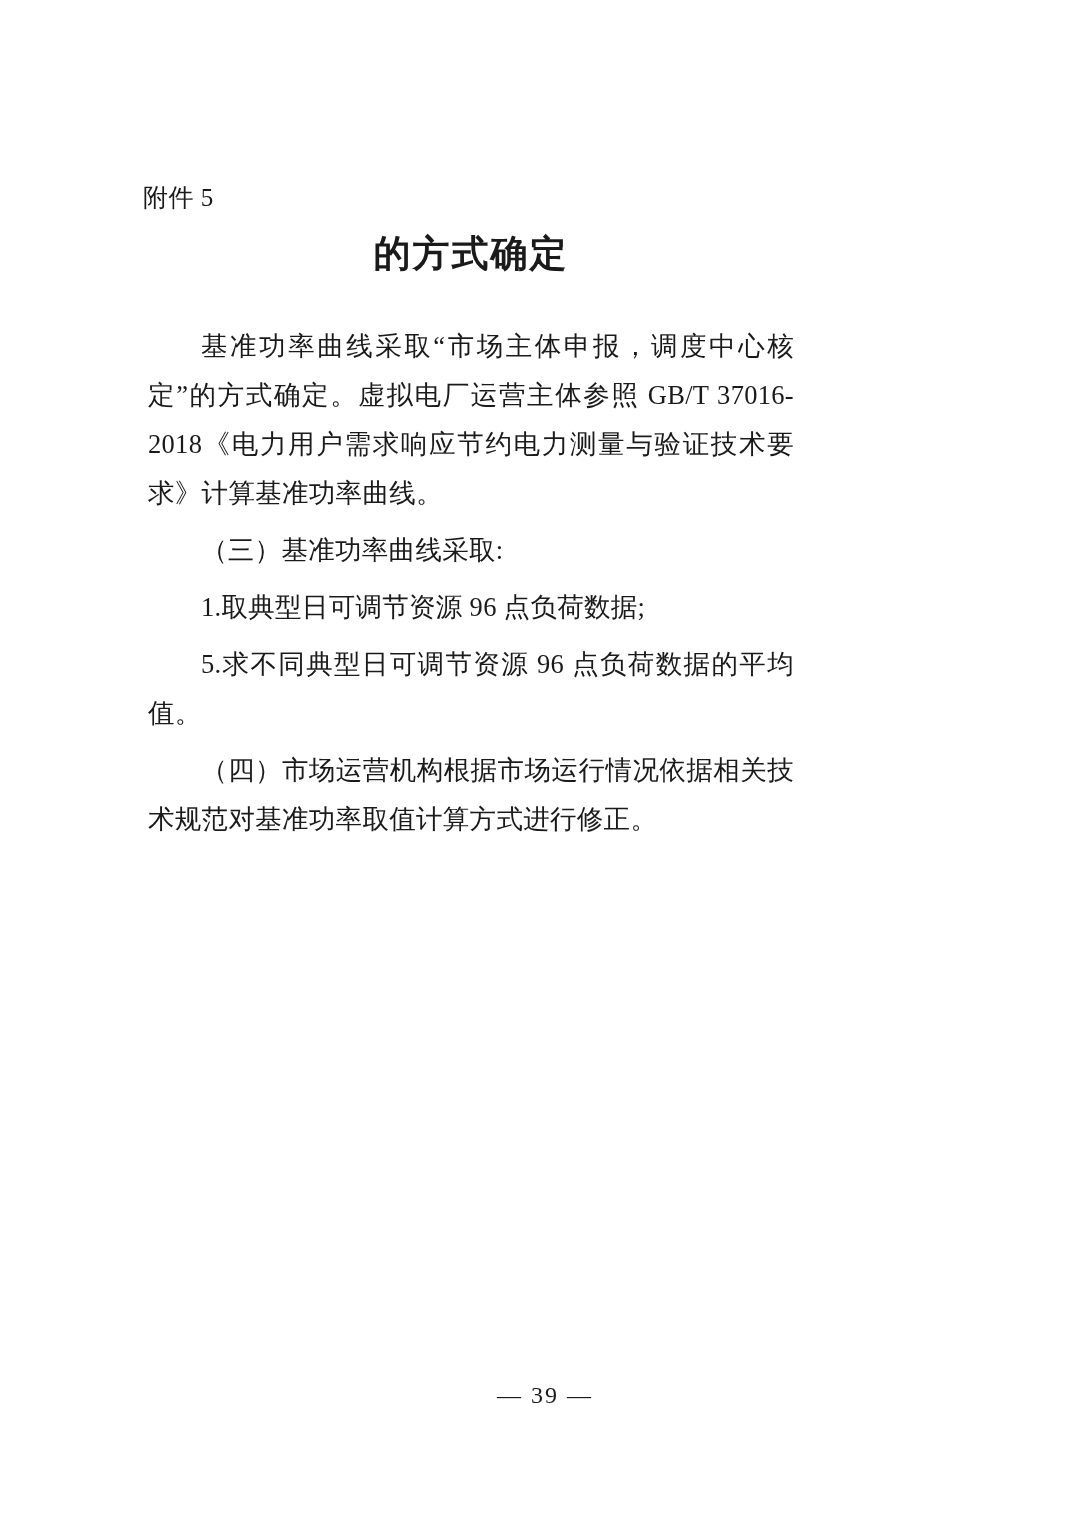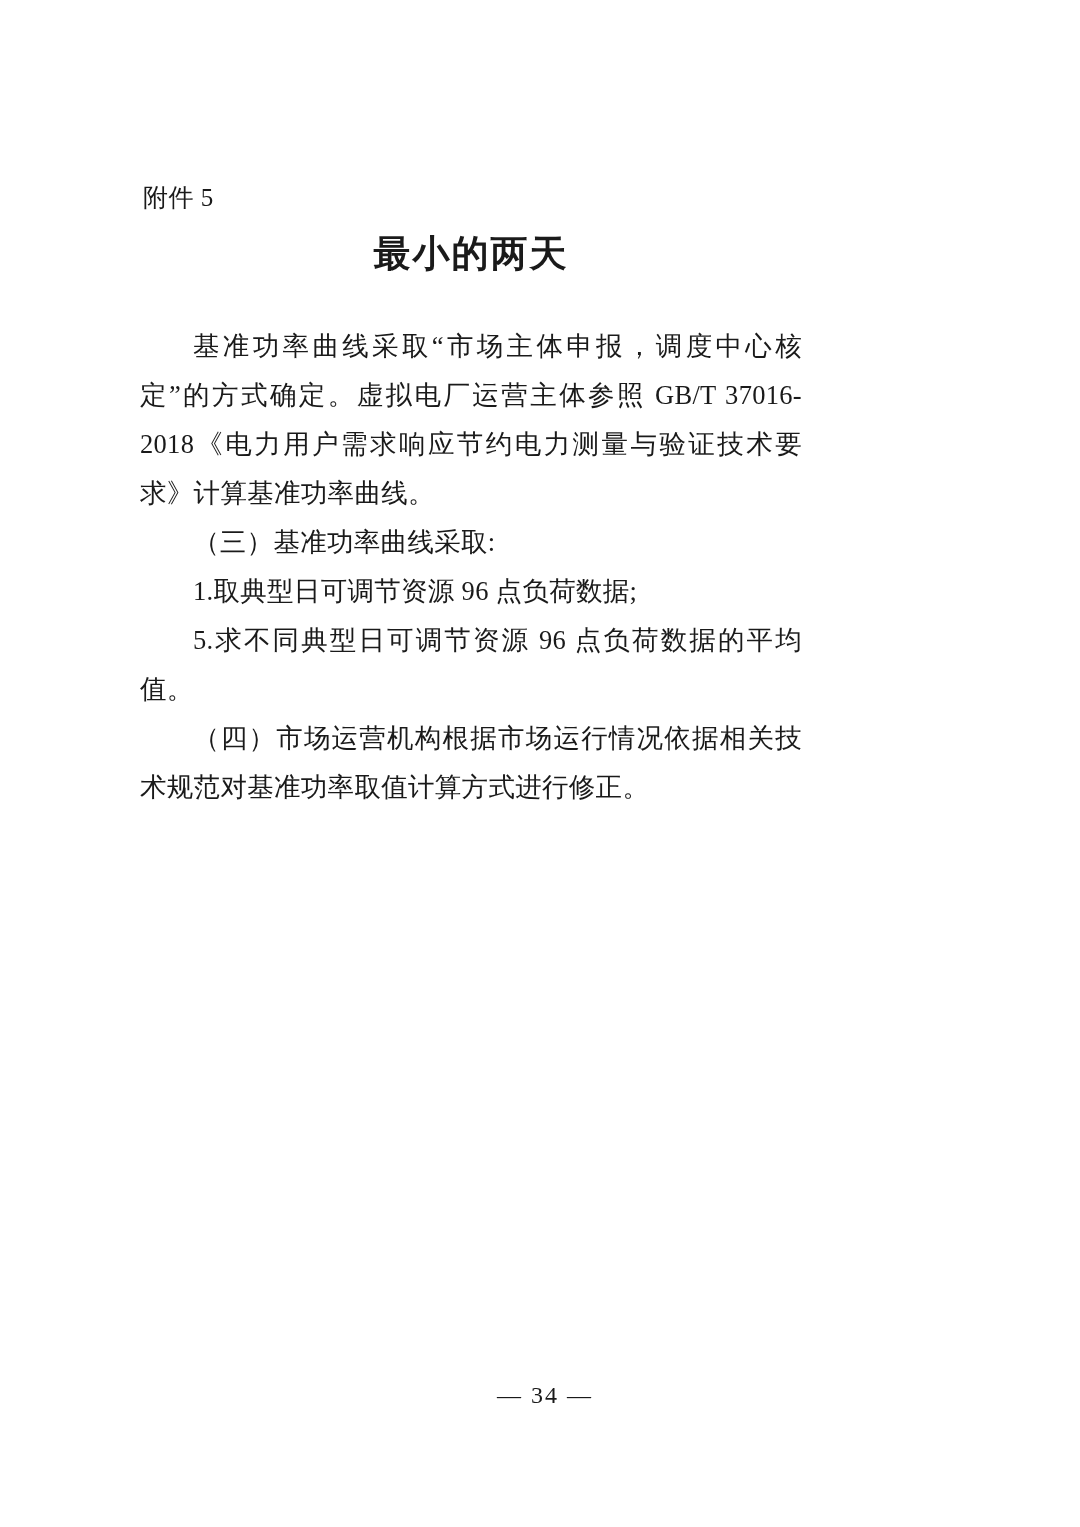--- a/index.html
+++ b/index.html
@@ -35,21 +35,21 @@
     letter-spacing: 2px;
     margin: 22px 0 0 0;
     line-height: 1.2;
   }
   .body-block {
     margin-top: 46px;
   }
   p.para {
     font-size: 26.5px;
     line-height: 49px;
-    margin: 0;
+    margin: 8px;
     text-align: justify;
     text-justify: inter-ideograph;
     letter-spacing: 0.3px;
   }
   p.indent {
     text-indent: 2em;
   }
   p.indent-sub {
     text-indent: 2em;
   }
@@ -64,25 +64,25 @@
     padding-left: 10px;
   }
 </style>
 </head>
 <body>
 
 <div class="page">
 
   <div class="attachment-label">附件 5</div>
 
-  <h1 class="doc-title">最小的两天</h1>
+  <h1 class="doc-title">的方式确定</h1>
 
   <div class="body-block">
     <p class="para indent">基准功率曲线采取“市场主体申报，调度中心核定”的方式确定。虚拟电厂运营主体参照 GB/T 37016-2018《电力用户需求响应节约电力测量与验证技术要求》计算基准功率曲线。</p>
     <p class="para indent">（三）基准功率曲线采取:</p>
     <p class="para indent-sub">1.取典型日可调节资源 96 点负荷数据;</p>
     <p class="para indent-sub">5.求不同典型日可调节资源 96 点负荷数据的平均值。</p>
     <p class="para indent">（四）市场运营机构根据市场运行情况依据相关技术规范对基准功率取值计算方式进行修正。</p>
   </div>
 
 </div>
 
-<div class="page-number">—  34  —</div>
+<div class="page-number">—  39  —</div>
 
 </body></html>

